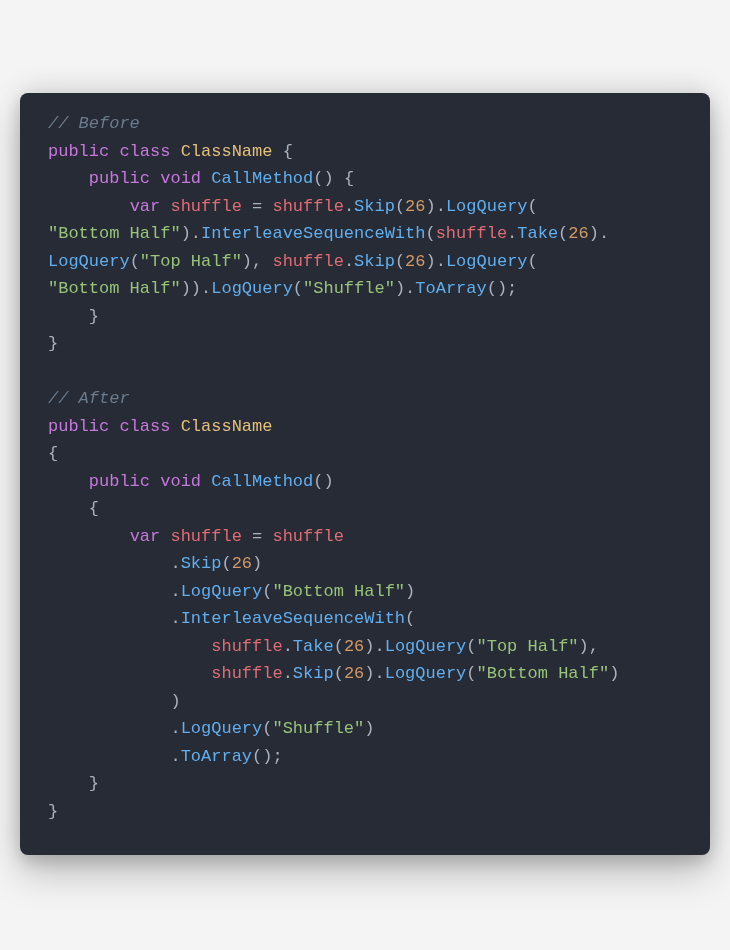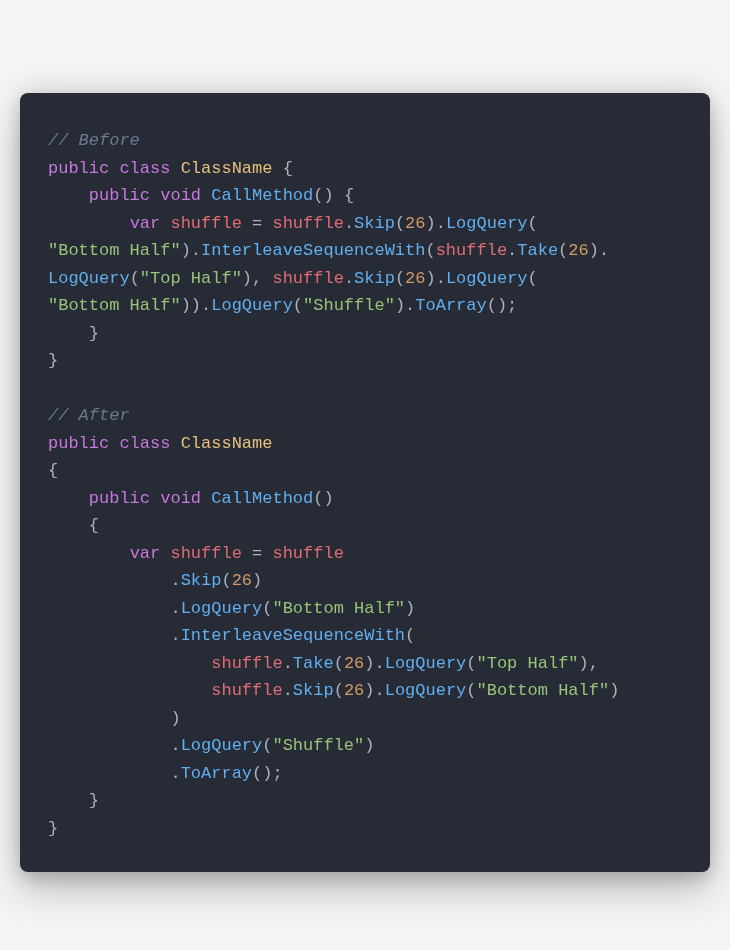--- a/index.html
+++ b/index.html
@@ -25,21 +25,21 @@
     font-family: "SFMono-Regular", ui-monospace, Menlo, Consolas, "Liberation Mono", monospace;
   }
   .card {
     position: absolute;
     left: 20px;
     top: 93px;
     width: 690px;
     box-sizing: border-box;
     background: var(--code-bg);
     border-radius: 8px;
-    padding: 34px 28px 30px 28px;
+    padding: 17px 28px 30px 28px;
     box-shadow:
       0 18px 38px rgba(0,0,0,0.22),
       0 8px 16px rgba(0,0,0,0.14),
       0 -8px 24px rgba(0,0,0,0.08);
   }
   pre.code {
     margin: 0;
     white-space: pre;
     font-size: 17px;
     line-height: 27.5px;

